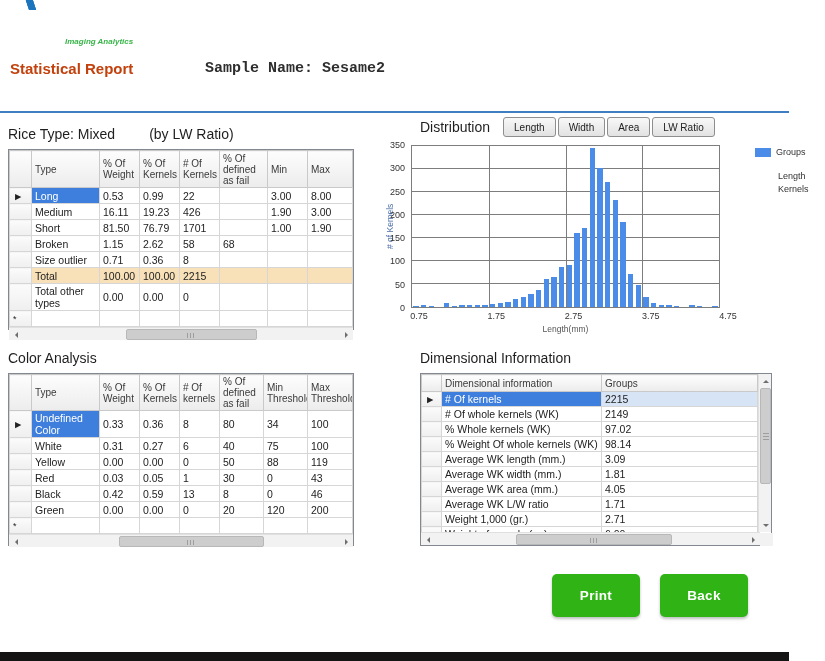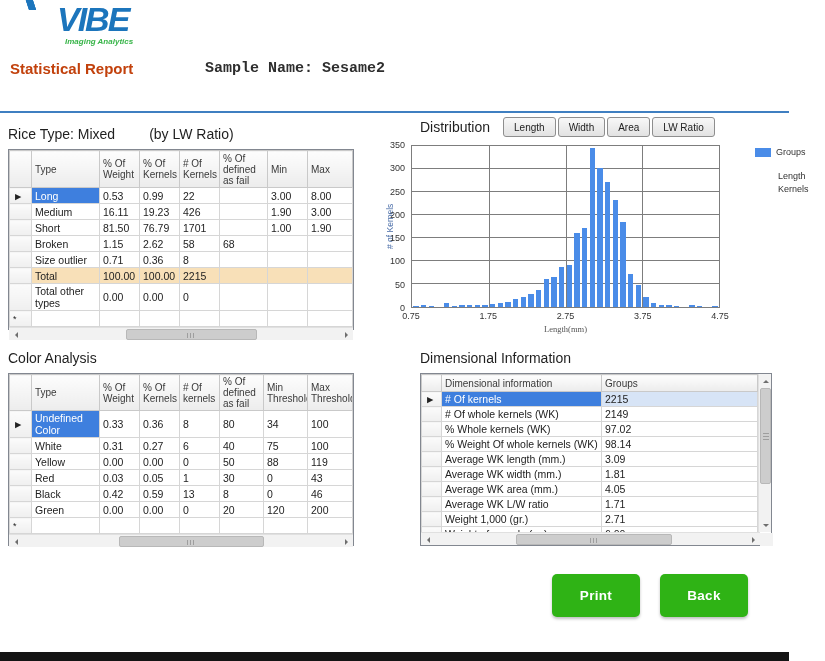--- a/index.html
+++ b/index.html
@@ -82,22 +82,22 @@
       background:linear-gradient(#F8F8F8,#E2E2E2); border:1px solid #8E8E8E; border-radius:3px; cursor:pointer; }
   .y-axis-title { position:absolute; left:2px; top:29px; height:163px; writing-mode:vertical-rl; transform:rotate(180deg);
       display:flex; align-items:center; justify-content:center; font-size:8.5px; color:#4A6DA8; }
   .y-ticks { position:absolute; left:0; top:29px; width:24px; height:163px; }
   .y-tick { position:absolute; right:2px; transform:translateY(50%); font-size:9px; color:#333; }
   .plot { position:absolute; left:28px; top:29px; width:309px; height:163px; border:1px solid #7D7D7D; background:#fff; }
   .grid-h { position:absolute; left:0; right:0; height:1px; background:#7D7D7D; }
   .grid-v { position:absolute; top:0; bottom:0; width:1px; background:#7D7D7D; }
   .bar { position:absolute; bottom:0; }
   .x-ticks { position:absolute; left:28px; top:194px; width:309px; height:12px; }
-  .x-tick { position:absolute; transform:translateX(-50%); font-size:9px; color:#333; top:1px; }
-  .x-axis-title { position:absolute; left:28px; top:208px; width:309px; text-align:center; font-size:8.5px; color:#555;font-family:Liberation Serif, serif; }
+  .x-tick { position:absolute; transform:translateX(-50%); font-size:9px; color:#333; top:1px;margin-left:8px; }
+  .x-axis-title { position:absolute; left:28px; top:208px; width:309px; text-align:center; font-size:8.5px; color:#555; }
   .legend { position:absolute; left:372px; top:31px; font-size:9px; color:#333; }
   .legend-row { display:flex; align-items:center; gap:5px; }
   .legend-swatch { width:16px; height:9px; background:#4A8CE8; }
   .legend-lines { margin-top:13px; margin-left:23px; line-height:13px; }
 
   
   .actions { position:absolute; left:552px; top:574px; display:flex; gap:20px; }
   .action-btn { width:88px; height:43px; background:#2FB315; border:none; border-radius:5px;
       color:#fff; font-family:"Liberation Sans",sans-serif; font-size:13.5px; font-weight:bold; letter-spacing:0.3px;
       box-shadow:0 2px 3px rgba(0,0,0,0.25); cursor:pointer; }
@@ -107,21 +107,20 @@
 <body>
 
 <div class="page">
 
   <div class="logo">
     <div class="logo-bars">
       <span class="bar"></span>
         <span class="bar"></span>
         <span class="bar"></span>
     </div>
-    <div class="logo-word">VIBE</div>
     <div class="logo-tagline">Imaging Analytics</div>
   </div>
   <div class="report-title">Statistical Report</div>
   <div class="sample-name">Sample Name: Sesame2</div>
   <div class="divider"></div>
 
   <section class="rice-section">
     <div class="section-title-row">
       <span class="section-title">Rice Type: Mixed</span>
       <span class="section-title">(by LW Ratio)</span>

